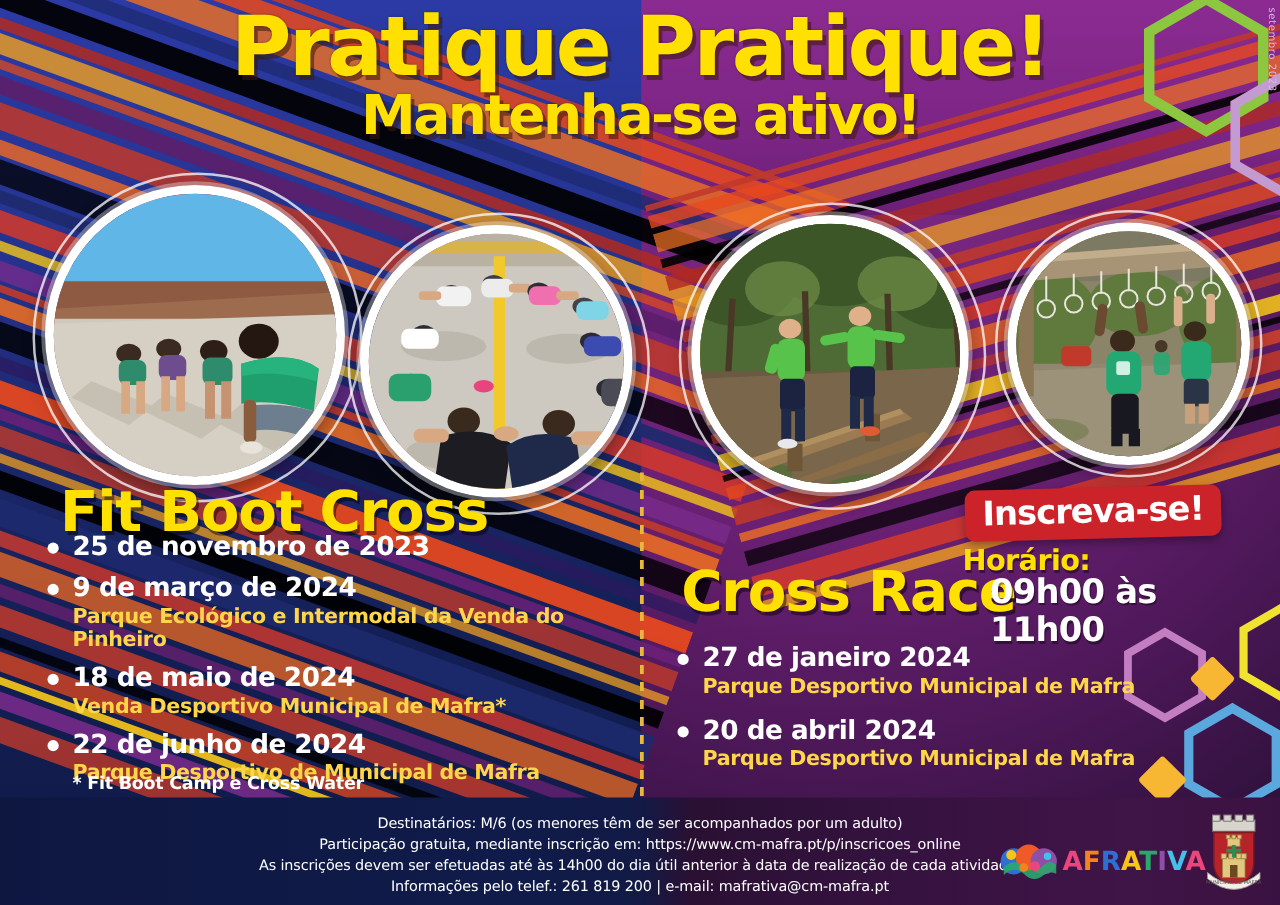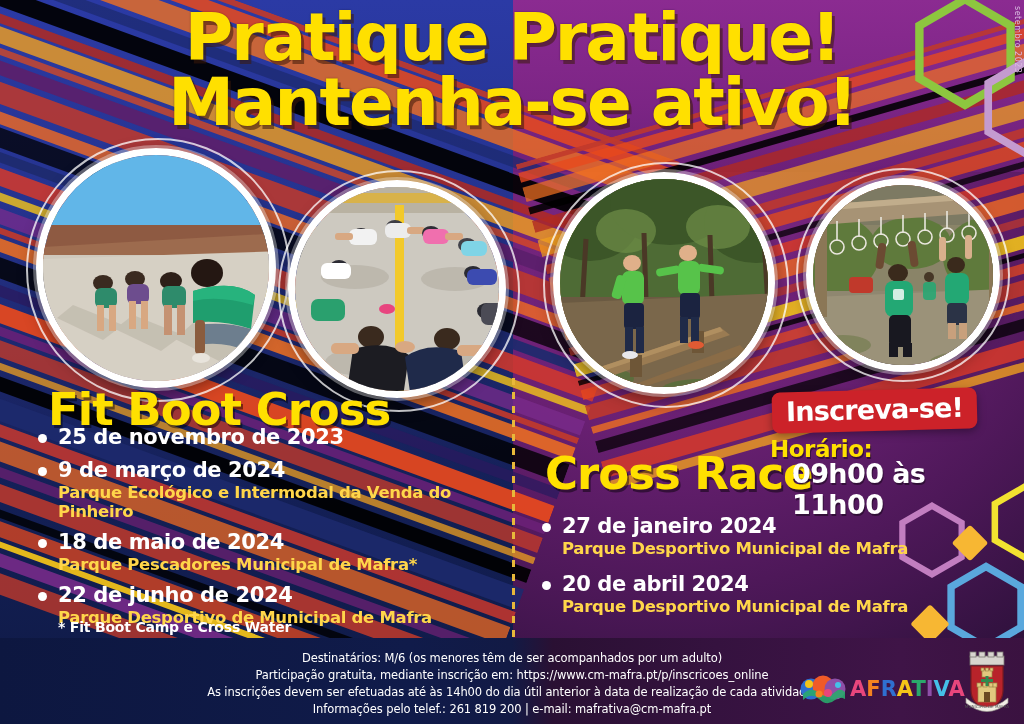--- a/index.html
+++ b/index.html
@@ -71,21 +71,21 @@
     position:absolute; left:0; top:8px; width:1024px;
     text-align:center;
     color:#ffe000;
     font-weight:bold;
     font-family:"DejaVu Sans", sans-serif;
     letter-spacing:-2px;
     line-height:.92;
     text-shadow: 3px 4px 0 rgba(60,25,10,.55), 0 0 2px rgba(0,0,0,.4);
   }
   .headline .l1 { font-size:66px; display:block; }
-  .headline .l2 { font-size:66px; display:block; margin-top:4px; }
+  .headline .l2 { font-size:44px; display:block; margin-top:4px; }
 
   
   .sect-title {
     position:absolute;
     color:#ffe000;
     font-weight:bold;
     font-family:"DejaVu Sans", sans-serif;
     font-size:45px;
     letter-spacing:-1px;
     text-shadow:2px 3px 0 rgba(0,0,0,.45);
@@ -509,21 +509,21 @@
   <div class="evlist" style="left:36px;top:425px;width:470px">
     <div class="ev">
       <div class="ev-date"><span class="bullet"></span>25 de novembro de 2023</div>
     </div>
     <div class="ev">
       <div class="ev-date"><span class="bullet"></span>9 de março de 2024</div>
       <div class="ev-place">Parque Ecológico e Intermodal da Venda do Pinheiro</div>
     </div>
     <div class="ev">
       <div class="ev-date"><span class="bullet"></span>18 de maio de 2024</div>
-      <div class="ev-place">Parque Pescadores Municipal de Mafra*</div>
+      <div class="ev-place">Venda Desportivo Municipal de Mafra*</div>
     </div>
     <div class="ev">
       <div class="ev-date"><span class="bullet"></span>22 de junho de 2024</div>
       <div class="ev-place">Parque Desportivo de Municipal de Mafra</div>
     </div>
   </div>
 
   <div class="footnote" style="left:58px;top:619px">* Fit Boot Camp e Cross Water</div>
 
   <div class="sect-title" style="left:545px;top:447px">Cross Race</div>

